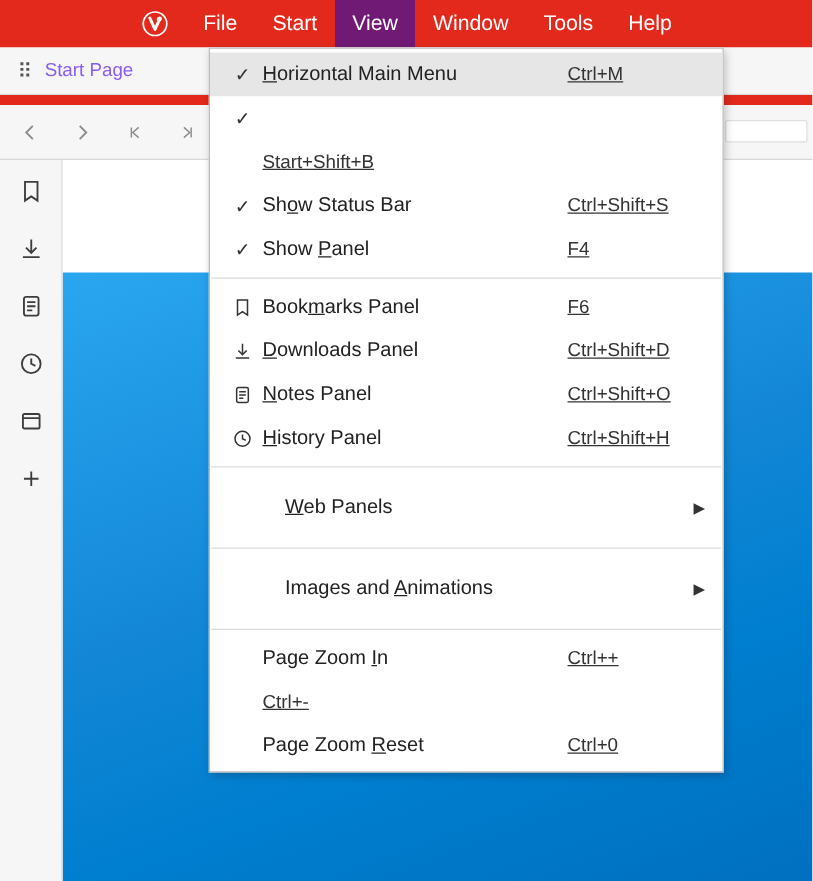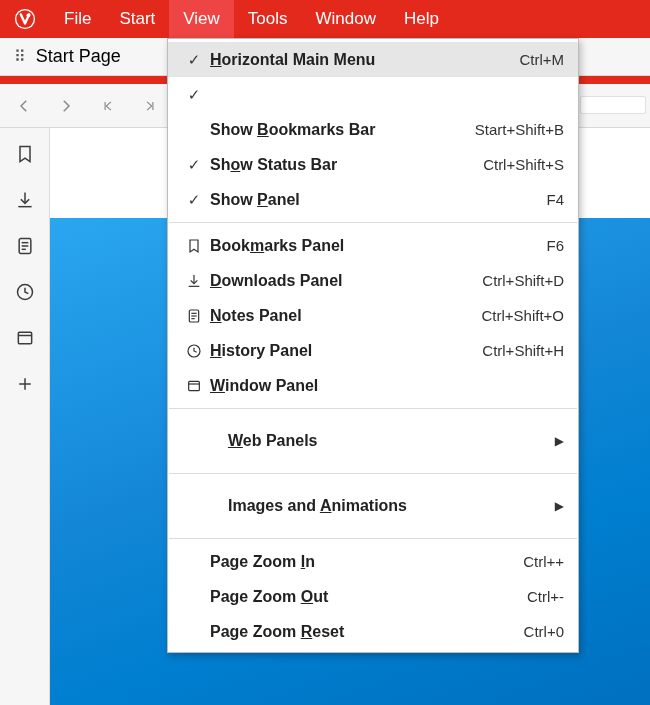--- a/index.html
+++ b/index.html
@@ -14,47 +14,48 @@
     background: #fff;
   }
 
   
   .menubar {
     height: 38px;
     background: #e2291c;
     display: flex;
     align-items: stretch;
     color: #fff;
+    justify-content: center;
   }
   .menubar .logo {
     width: 50px;
     display: flex; align-items: center; justify-content: center;
   }
   .menubar .logo svg { width: 22px; height: 22px; }
   .menubar .menu-item {
     padding: 0 14px;
     display: flex; align-items: center;
     font-size: 17px;
     cursor: default;
   }
-  .menubar .menu-item.active { background: #ef4444; }
+  .menubar .menu-item.active { background: #701a75; }
 
   
   .tab-strip {
     height: 38px;
     background: #f6f6f6;
     border-bottom: 1px solid #dcdcdc;
     display: flex; align-items: center;
     padding-left: 14px;
     gap: 10px;
     position: relative;
     z-index: 1;
   }
   .tab-strip .grip { color: #555; font-size: 16px; }
-  .tab-strip .tab-title { color: #000000; font-size: 18px; }
+  .tab-strip .tab-title { color: #8b5cf6; font-size: 15px; }
 
   
   .red-strip {
     height: 8px; background: #e2291c;
     position: relative; z-index: 1;
   }
 
   
   .nav-toolbar {
     height: 44px;
@@ -132,23 +133,23 @@
     color: #222;
   }
   .dd-row.highlight { background: #e6e6e6; }
   .dd-row .icon-slot {
     width: 32px; flex: 0 0 32px;
     display: flex; align-items: center; justify-content: center;
     color: #333;
   }
   .dd-row .icon-slot svg { width: 16px; height: 16px; stroke: currentColor; fill: none; stroke-width: 1.8; }
   .dd-row .icon-slot .check { font-size: 15px; }
-  .dd-row .label { flex: 1; font-weight: bold; }
+  .dd-row .label { flex: 1; }
   .dd-row .label .m { text-decoration: underline; }
-  .dd-row .accel { color: #333; font-size: 15px; text-align: right; min-width: 110px; }
+  .dd-row .accel { color: #333; font-size: 15px; text-align: left; min-width: 110px; text-decoration: underline; }
   .dd-row .sub { width: 14px; text-align: right; color: #333; font-size: 12px; }
   .dd-sep {
     height: 1px; background: #dcdcdc;
     margin: 5px 1px;
   }
   .dd-row.tall { height: 54px; padding-left: 28px; }
 </style>
 </head>
 <body>
 
@@ -158,22 +159,22 @@
         <circle cx="12" cy="12" r="11" fill="#fff"></circle>
         <circle cx="12" cy="12" r="9.5" fill="#e2291c"></circle>
         <path d="M7.5 7 L12 17 L16.5 7" stroke="#fff" stroke-width="2.6" fill="none" stroke-linecap="round" stroke-linejoin="round"></path>
         <circle cx="15.7" cy="8" r="2.1" fill="#fff"></circle>
       </svg>
   </div>
   <div id="menubar-items" style="display: flex;">
       <div class="menu-item">File</div>
       <div class="menu-item">Start</div>
       <div class="menu-item active">View</div>
+      <div class="menu-item">Window</div>
       <div class="menu-item">Tools</div>
-      <div class="menu-item">Window</div>
       <div class="menu-item">Help</div>
     </div>
 </div>
 
 <div class="tab-strip">
   <span class="grip">⠿</span>
   <span class="tab-title">Start Page</span>
 </div>
 <div class="red-strip"></div>
 
@@ -249,21 +250,20 @@
       <span class="label"><span class="m">H</span>orizontal Main Menu</span>
       <span class="accel">Ctrl+M</span>
     </div>
     <div class="dd-row">
       <span class="icon-slot">
         <span class="check">✓</span>
       </span>
     </div>
     <div class="dd-row">
       <span class="icon-slot"></span>
-      <span class="label">Show <span class="m">B</span>ookmarks Bar</span>
       <span class="accel">Start+Shift+B</span>
     </div>
     <div class="dd-row">
       <span class="icon-slot">
         <span class="check">✓</span>
       </span>
       <span class="label">Sh<span class="m">o</span>w Status Bar</span>
       <span class="accel">Ctrl+Shift+S</span>
     </div>
     <div class="dd-row">
@@ -303,49 +303,40 @@
     </div>
     <div class="dd-row">
       <span class="icon-slot">
         <svg viewBox="0 0 24 24">
           <use href="#ic-history"></use>
         </svg>
       </span>
       <span class="label"><span class="m">H</span>istory Panel</span>
       <span class="accel">Ctrl+Shift+H</span>
     </div>
-    <div class="dd-row">
-      <span class="icon-slot">
-        <svg viewBox="0 0 24 24">
-          <use href="#ic-window"></use>
-        </svg>
-      </span>
-      <span class="label"><span class="m">W</span>indow Panel</span>
-    </div>
     <div class="dd-sep"></div>
     <div class="dd-row tall">
       <span class="icon-slot"></span>
       <span class="label"><span class="m">W</span>eb Panels</span>
       <span class="sub">▶</span>
     </div>
     <div class="dd-sep"></div>
     <div class="dd-row tall">
       <span class="icon-slot"></span>
       <span class="label">Images and <span class="m">A</span>nimations</span>
       <span class="sub">▶</span>
     </div>
     <div class="dd-sep"></div>
     <div class="dd-row">
       <span class="icon-slot"></span>
       <span class="label">Page Zoom <span class="m">I</span>n</span>
       <span class="accel">Ctrl++</span>
     </div>
     <div class="dd-row">
       <span class="icon-slot"></span>
-      <span class="label">Page Zoom <span class="m">O</span>ut</span>
       <span class="accel">Ctrl+-</span>
     </div>
     <div class="dd-row">
       <span class="icon-slot"></span>
       <span class="label">Page Zoom <span class="m">R</span>eset</span>
       <span class="accel">Ctrl+0</span>
     </div>
   </div>
 
 <svg width="0" height="0" style="position:absolute">

